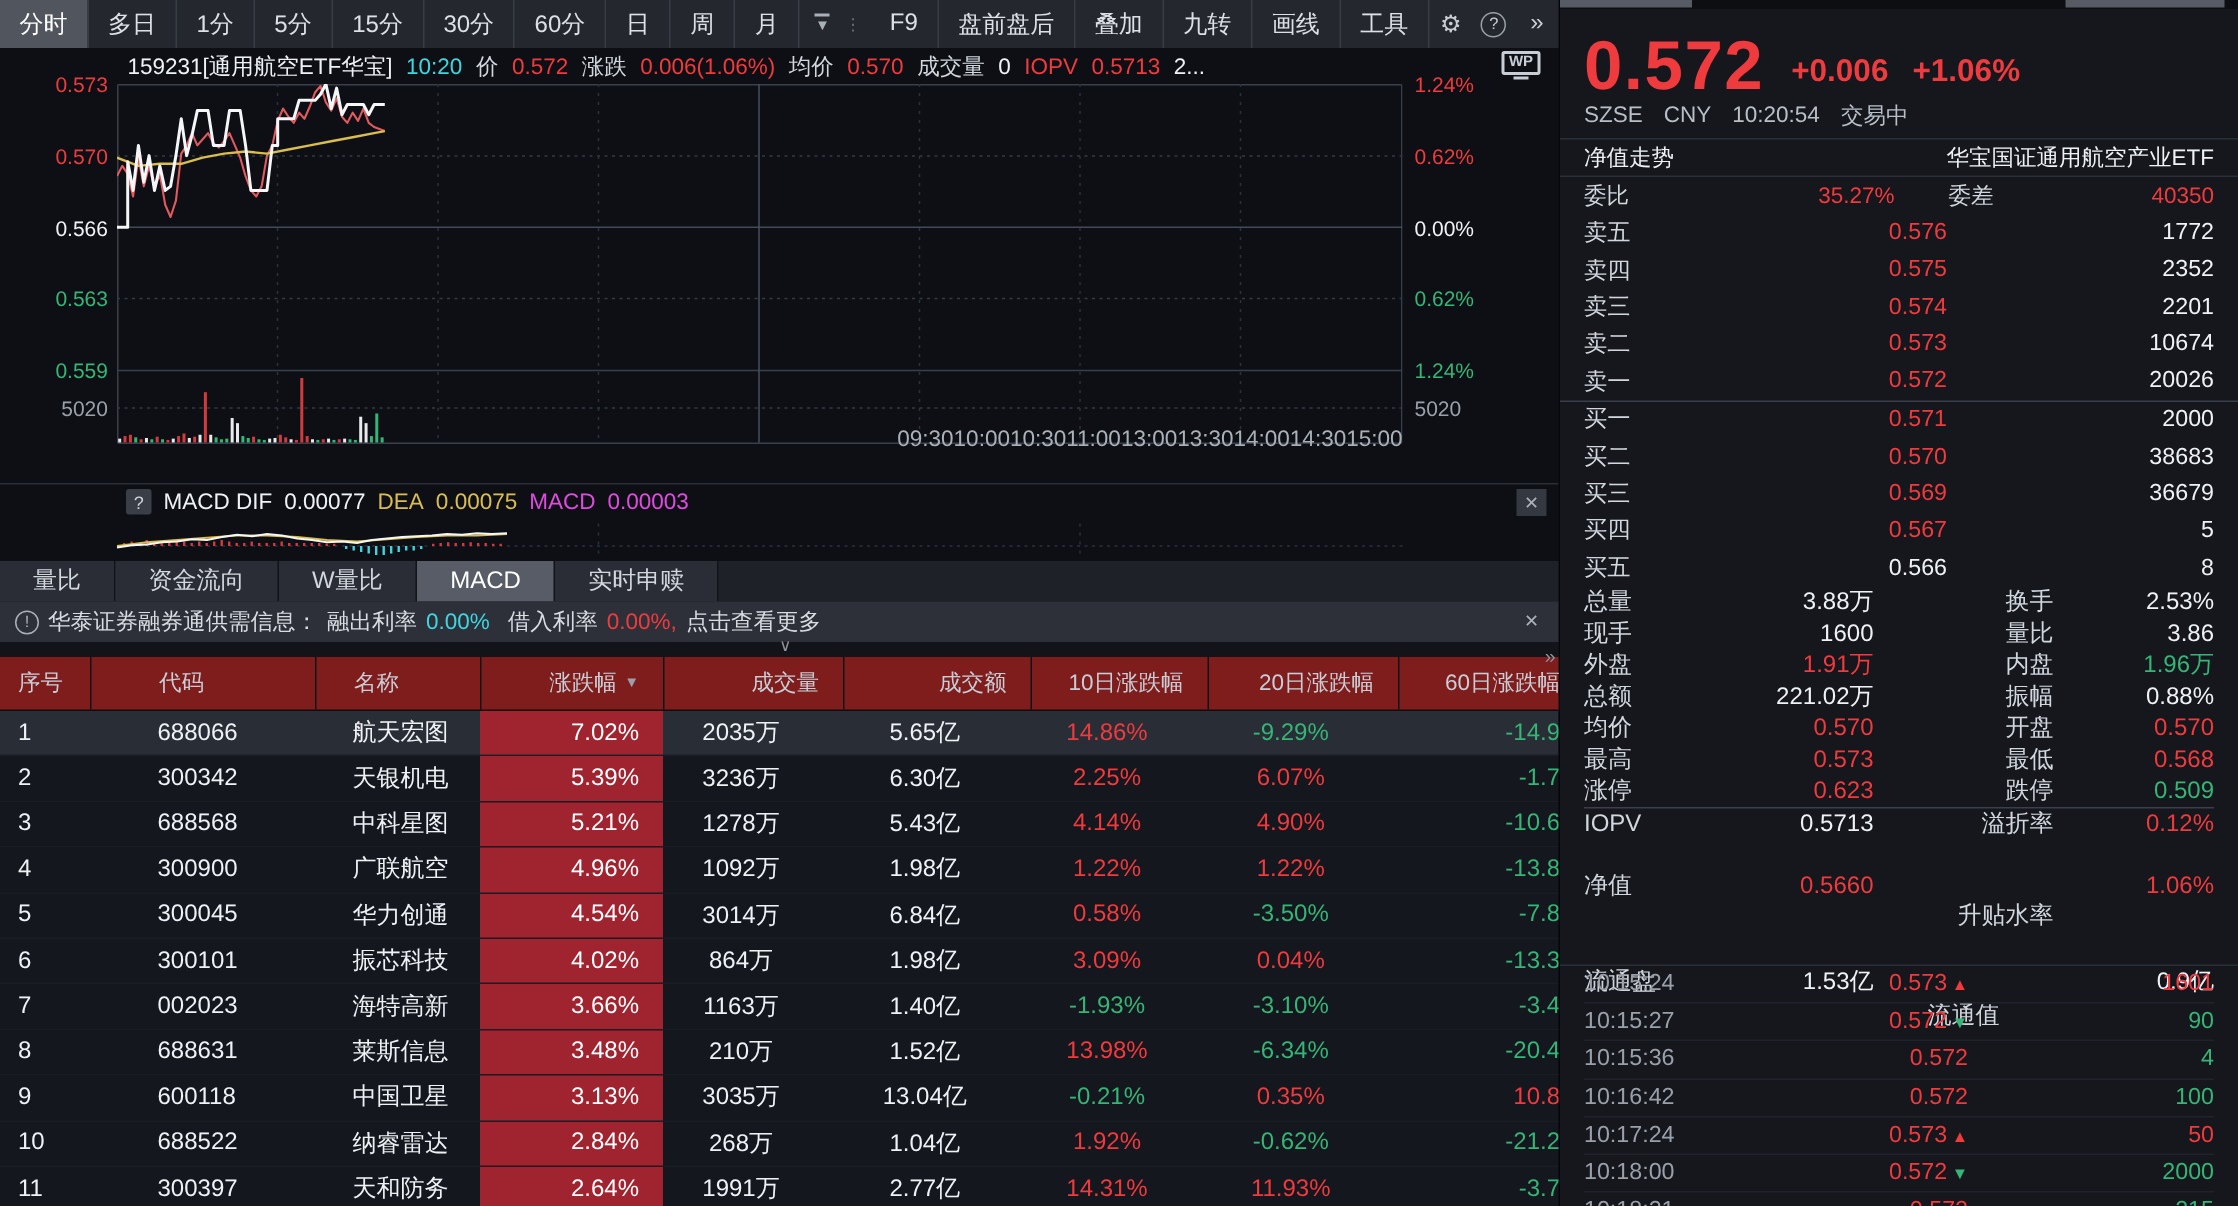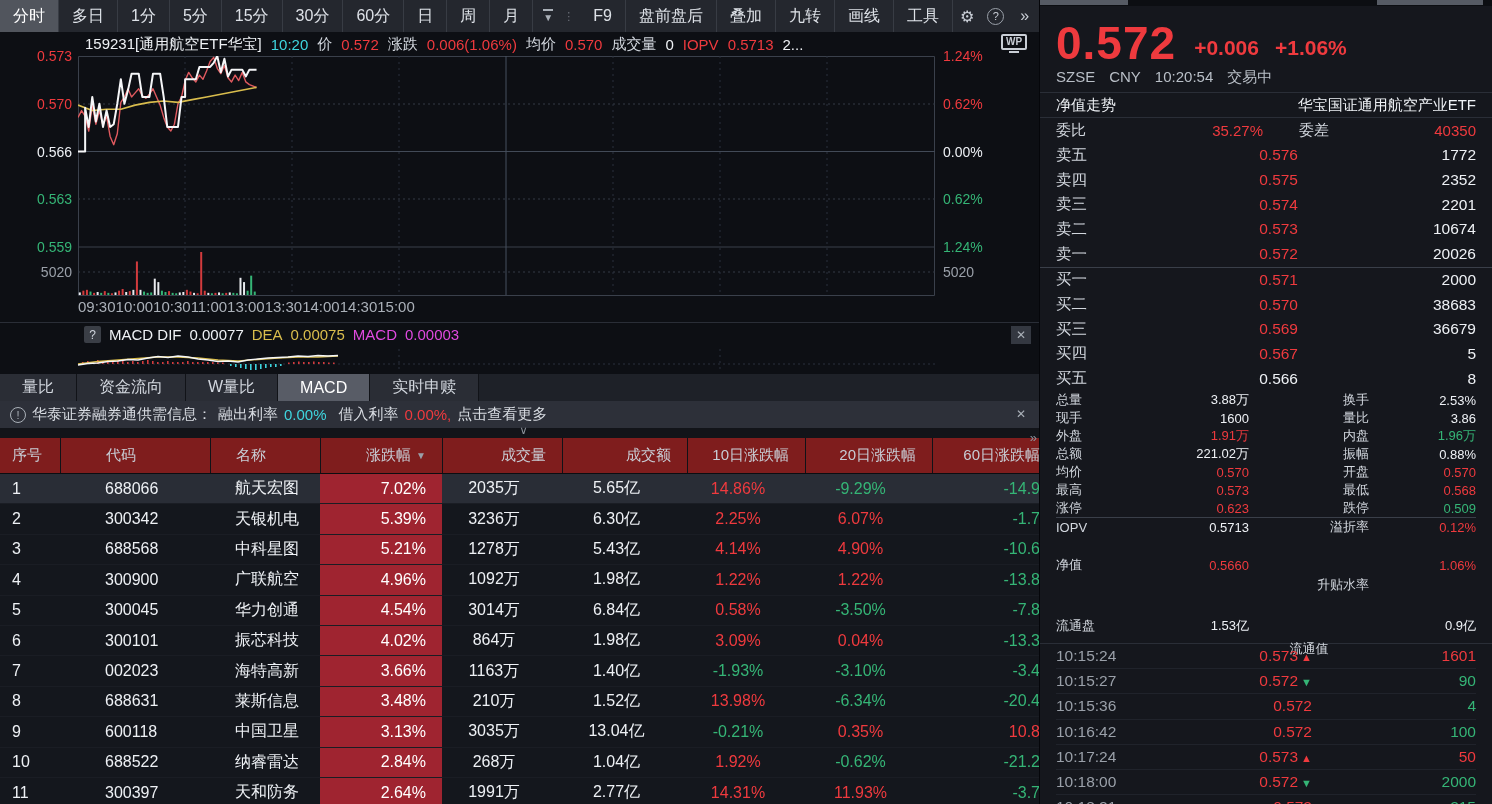--- a/index.html
+++ b/index.html
@@ -25,21 +25,21 @@
 
   
   .chart{height:290px;position:relative;background:#0d0f14;flex:none;}
   .chart-title{position:absolute;left:85px;top:0;height:24px;display:flex;align-items:center;gap:9px;font-size:15px;white-space:nowrap;}
   .wp-icon{position:absolute;right:12px;top:2px;width:26px;height:20px;color:#c9ced6;font-size:10px;font-weight:bold;text-align:center;}
   .wp-icon .scr{border:2px solid #c9ced6;border-radius:2px;padding:0 2px;line-height:12px;}
   .wp-icon .st{width:10px;height:2px;background:#c9ced6;margin:1px auto 0;}
   .ylab{position:absolute;font-size:14px;transform:translateY(-50%);}
   .ylab.l{left:0;width:72px;text-align:right;}
   .ylab.r{left:943px;text-align:left;}
-  .x-axis{position:absolute;left:78px;top:266px;width:857px;display:flex;justify-content:flex-start;font-size:15px;color:#aab0b8;}
+  .x-axis{position:absolute;left:78px;top:252px;width:857px;display:flex;justify-content:flex-end;font-size:15px;color:#aab0b8;}
   #main-svg{position:absolute;left:78px;top:24px;}
 
   
   .macd{height:52px;flex:none;background:#0d0f14;position:relative;border-top:1px solid #2a2e37;}
   .macd-head{height:23px;display:flex;align-items:center;gap:8px;font-size:15px;padding-left:84px;}
   .qbox{width:17px;height:17px;background:#3a3e46;color:#cfd4dc;font-size:12px;display:flex;align-items:center;justify-content:center;border-radius:2px;}
   .macd-close{position:absolute;right:8px;top:3px;width:20px;height:18px;background:#343841;color:#aab0b8;display:flex;align-items:center;justify-content:center;font-size:12px;cursor:pointer;}
   #macd-svg{position:absolute;left:0;top:24px;}
 
   
@@ -81,21 +81,21 @@
   .big-price{font-size:46px;font-weight:bold;color:#ef3a3e;line-height:0.95;letter-spacing:1px;}
   .chg-grp{display:flex;gap:16px;font-size:21px;font-weight:bold;color:#ef3a3e;padding-bottom:6px;}
   .exch{height:25px;flex:none;display:flex;gap:14px;padding:0 16px;font-size:15px;color:#b9bfc7;border-bottom:1px solid #2a2e37;}
   .navline{height:25px;flex:none;display:flex;align-items:center;justify-content:space-between;padding:0 16px;font-size:15px;color:#eef1f5;border-bottom:1px solid #2a2e37;}
   .weibi{height:25px;flex:none;display:grid;grid-template-columns:60px 1fr 66px 1fr;align-items:center;padding:0 16px;font-size:15px;}
   .weibi .v{text-align:right;}
   .book{flex:none;height:248px;display:flex;flex-direction:column;padding:0 16px;font-size:15.5px;}
   .book-row{flex:1;display:grid;grid-template-columns:64px 1fr 1fr;align-items:center;}
   .book-row .p,.book-row .q{text-align:right;}
   .book-sep{height:1px;background:#3a3f49;margin:0 -16px;flex:none;}
-  .stats{flex:none;height:253px;display:flex;flex-direction:column;padding:0 16px;font-size:13px;border-bottom:1px solid #2a2e37;}
+  .stats{flex:none;height:253px;display:flex;flex-direction:column;padding:0 16px;font-size:16px;border-bottom:1px solid #2a2e37;}
   .stat-row{flex:1;display:grid;grid-template-columns:86px 1fr 120px 1fr;align-items:center;}
   .stat-row .v{text-align:right;}
   .stat-row.septop{border-top:1px solid #3a3f49;}
   .ticks{flex:1;overflow:hidden;display:flex;flex-direction:column;padding:0 16px;font-size:15.5px;}
   .tick-row{height:25.2px;flex:none;display:grid;grid-template-columns:92px 1fr 1fr;align-items:center;border-bottom:1px solid #20232b;}
   .tick-row .p{text-align:right;}
   .tick-row .q{text-align:right;}
   .arr{font-size:11px;margin-left:3px;}
 </style>
 </head>

